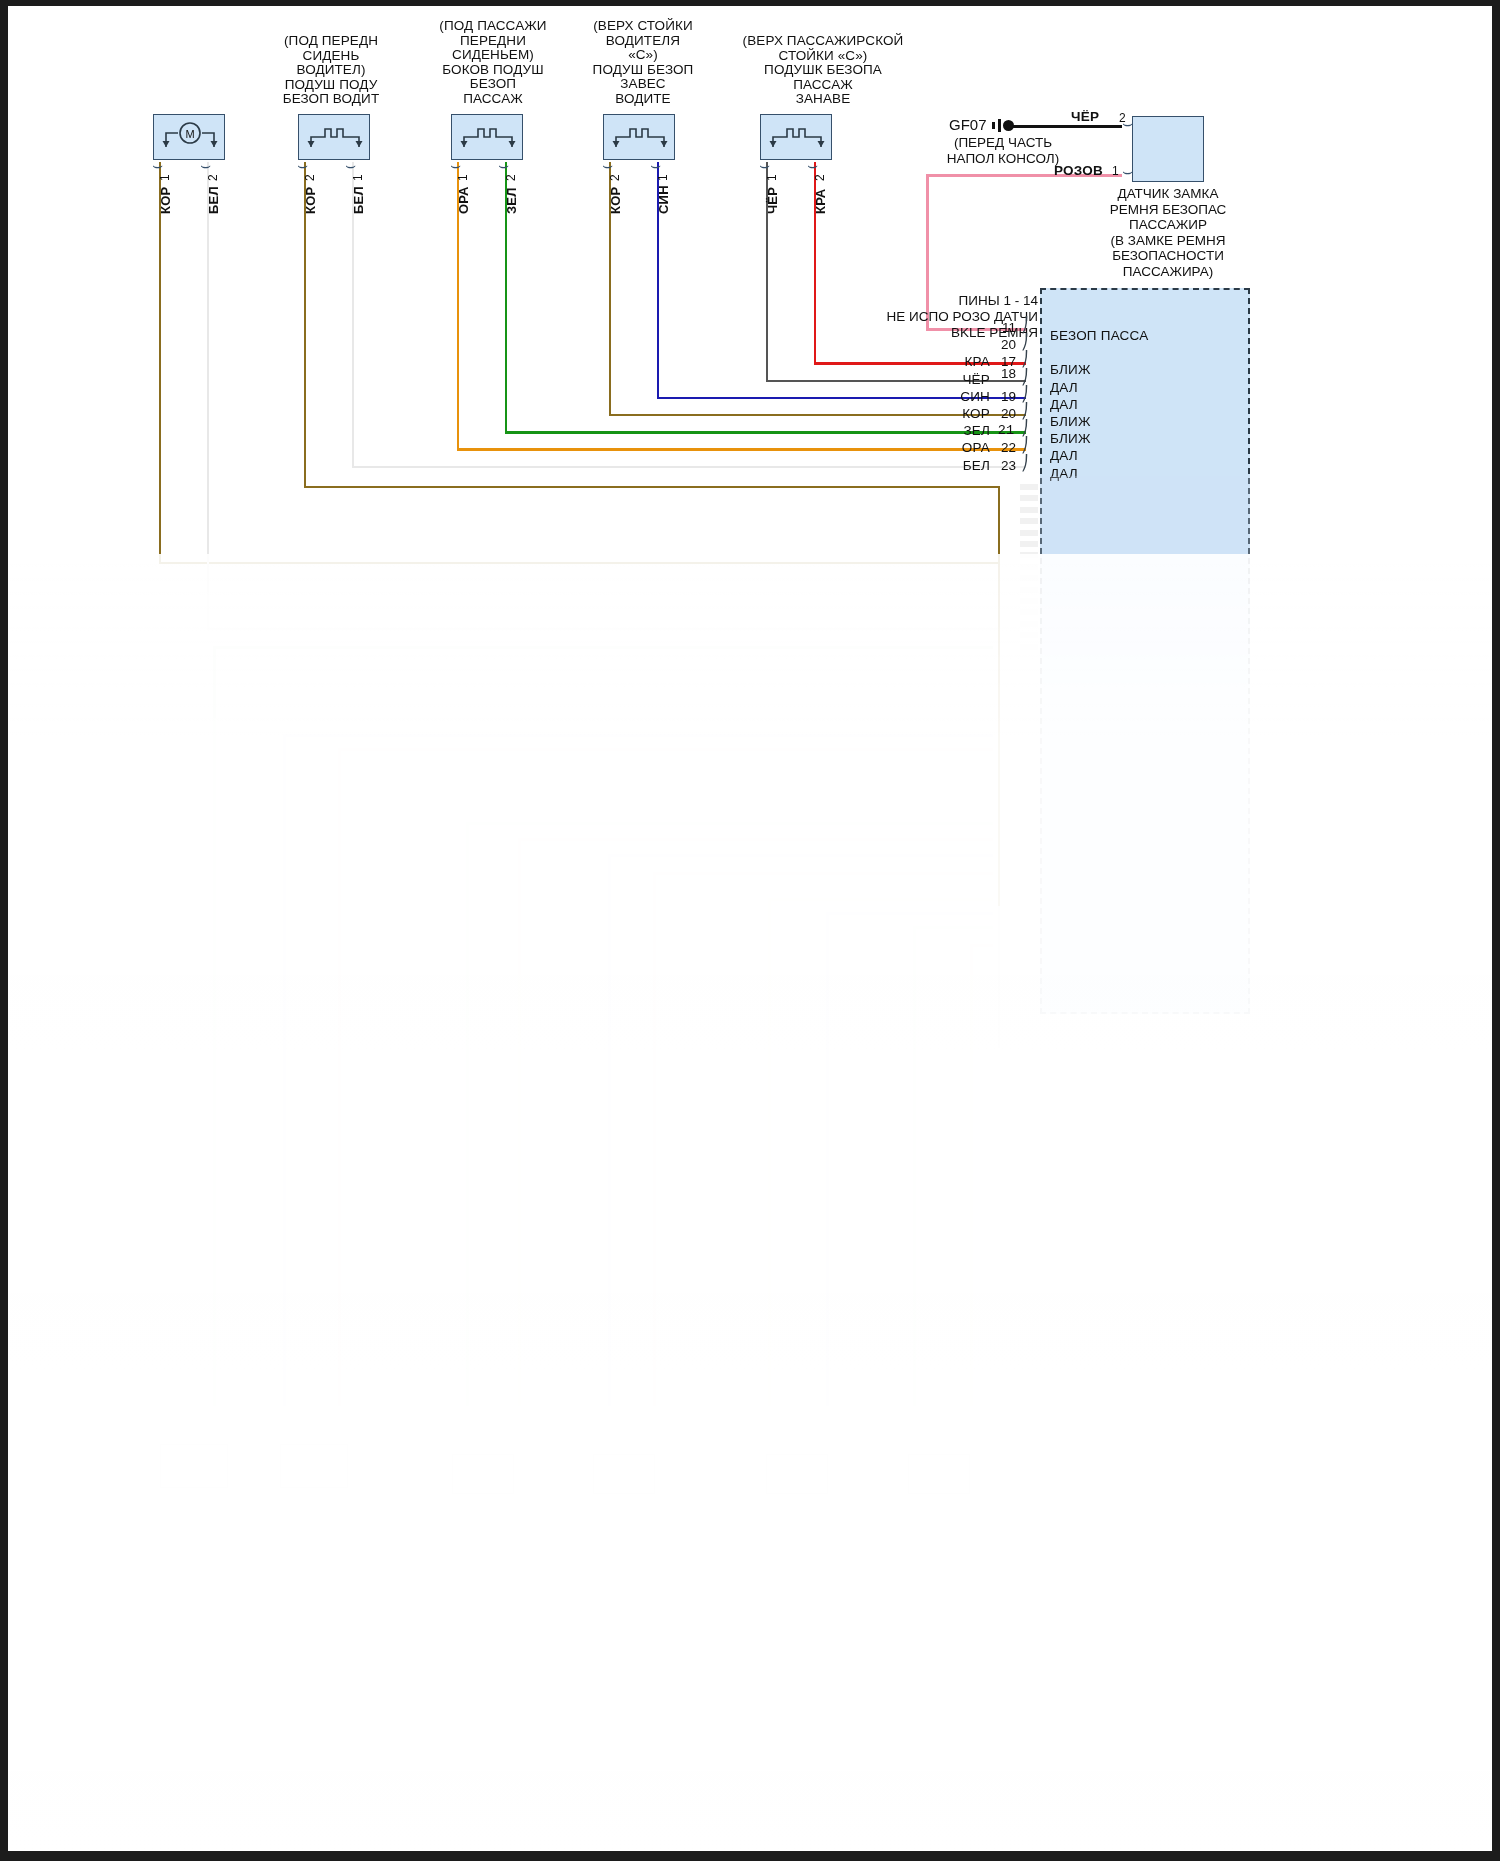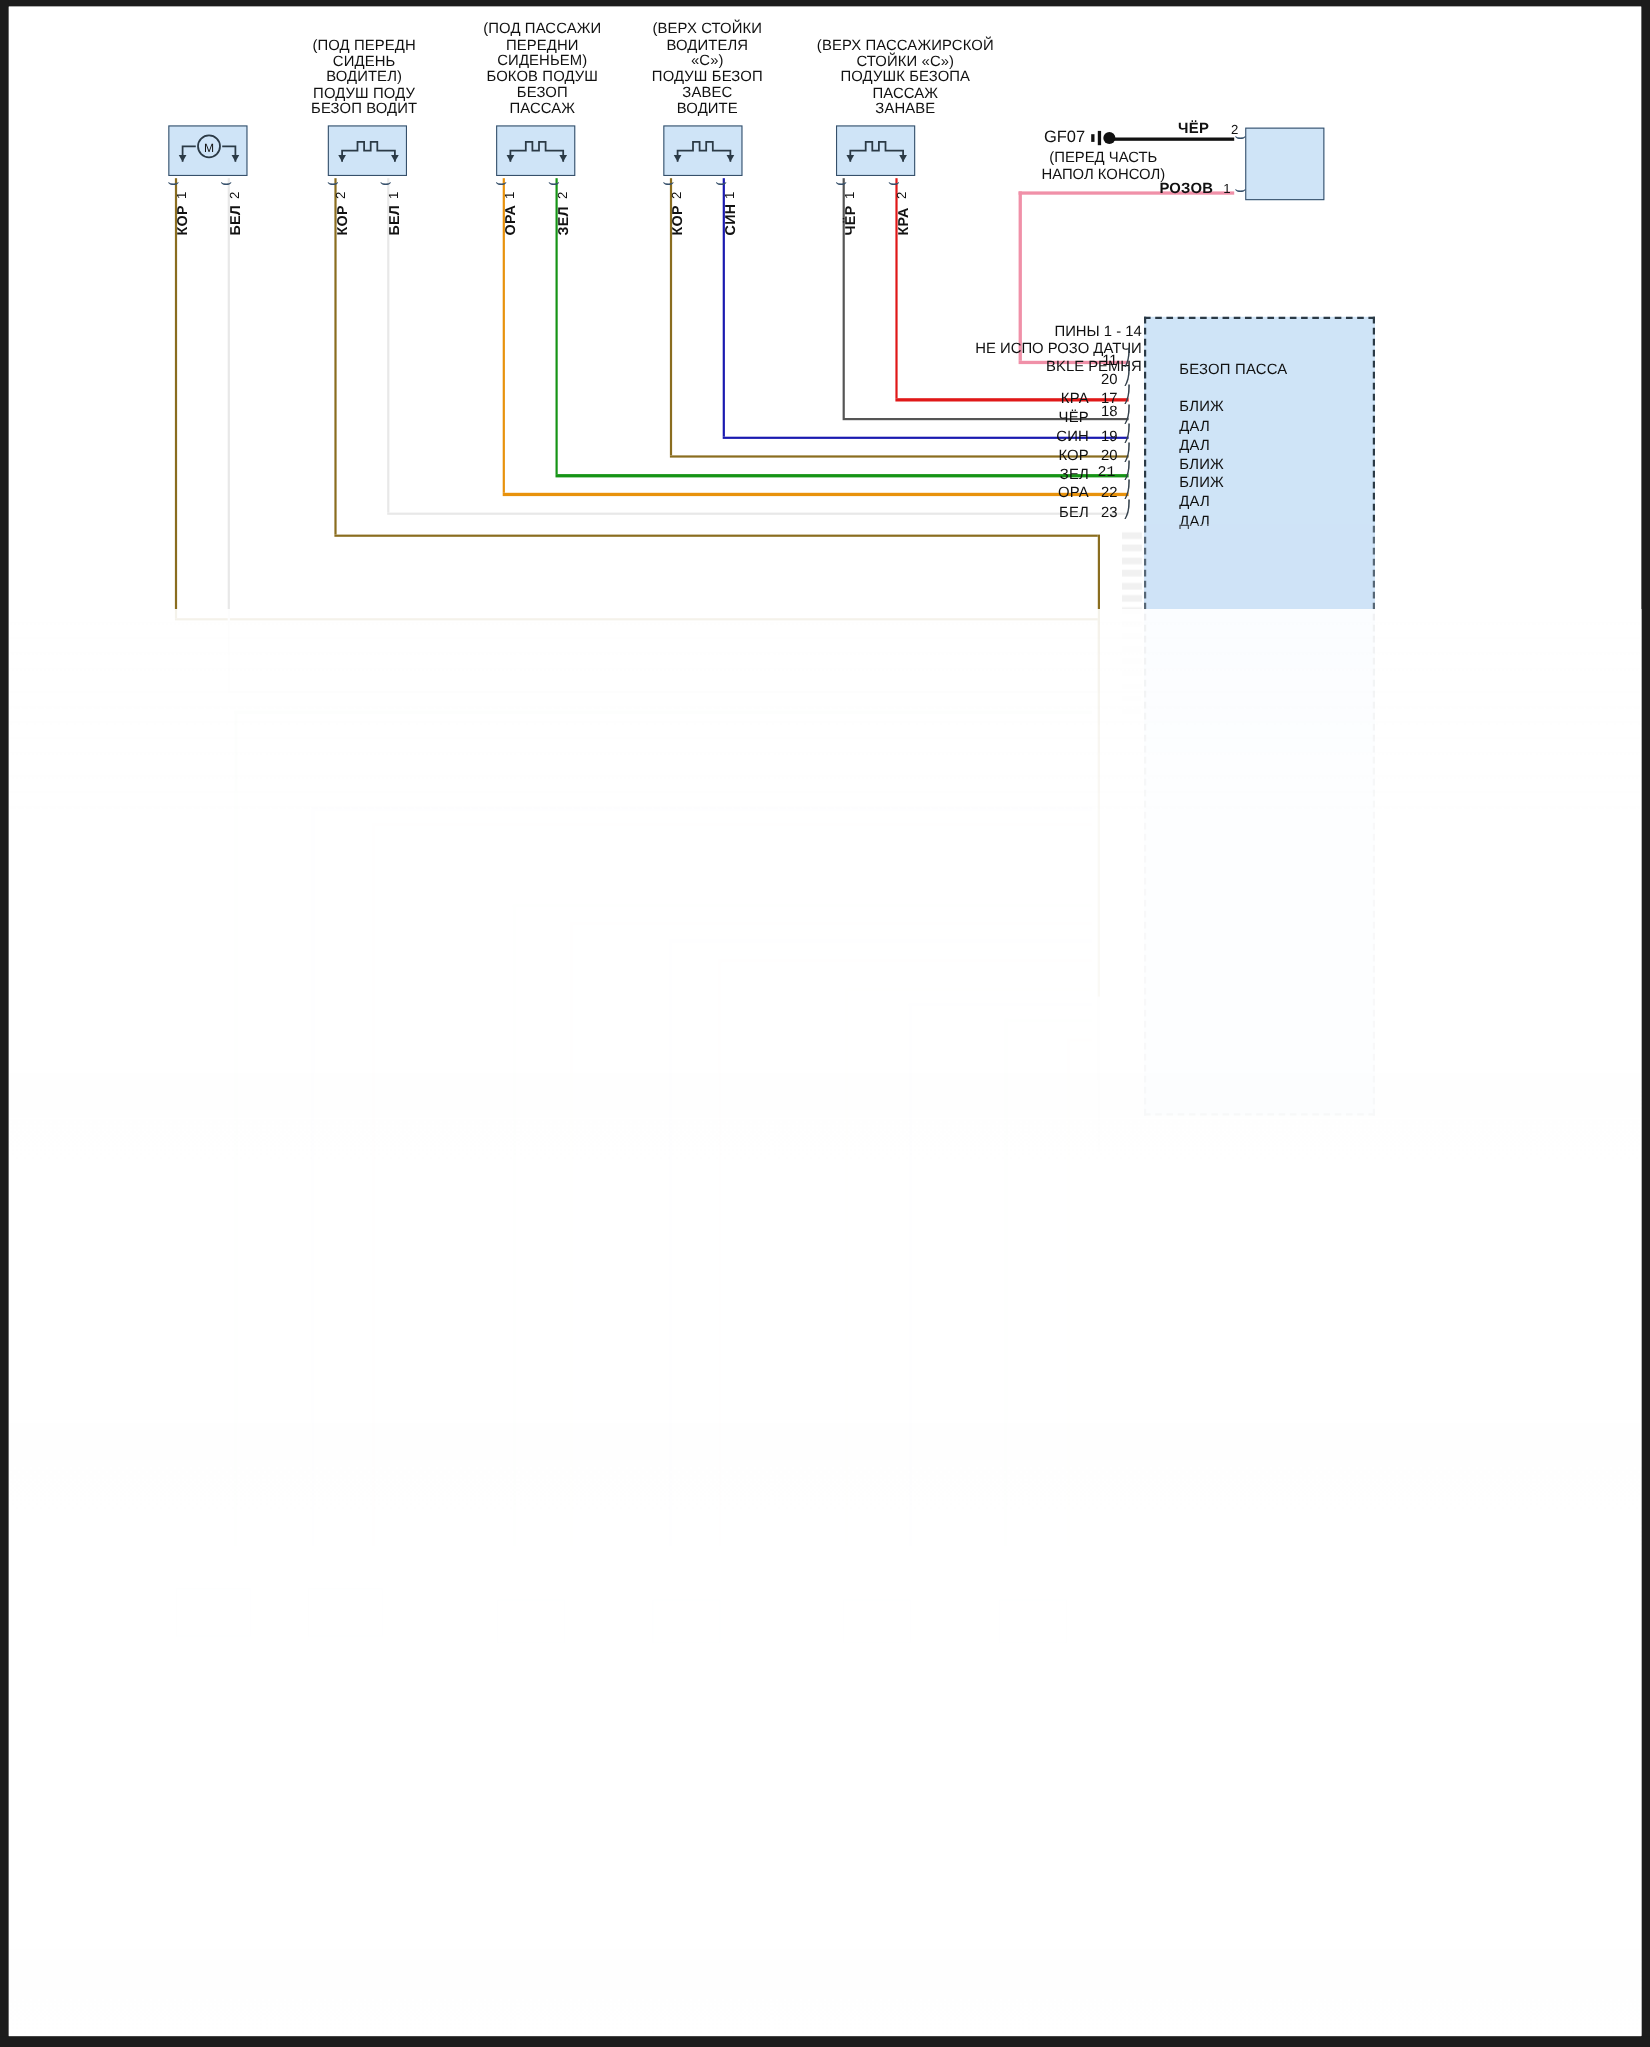--- a/index.html
+++ b/index.html
@@ -25,21 +25,21 @@
   .dev{position:absolute;background:#cfe4f7;border:1.6px solid #36506b;box-sizing:border-box;}
   .devlabel{position:absolute;text-align:center;font-size:13.5px;line-height:14.6px;color:#111;
             letter-spacing:.1px;white-space:pre-line;font-weight:400;}
   .pinnum{position:absolute;font-size:12px;color:#111;transform:rotate(-90deg);transform-origin:left top;white-space:nowrap;}
   .wcol{position:absolute;font-size:13px;color:#111;font-weight:700;transform:rotate(-90deg);transform-origin:left top;white-space:nowrap;letter-spacing:.2px;}
   .hseg{position:absolute;height:2.4px;}
   .vseg{position:absolute;width:2.4px;}
 
   
   #ecu{position:absolute;background:#cfe4f7;border:2px dashed #2b3a46;box-sizing:border-box;}
-  .ecurow{position:absolute;font-size:13.5px;color:#111;letter-spacing:.2px;margin-left:22px;}
+  .ecurow{position:absolute;font-size:13.5px;color:#111;letter-spacing:.2px;}
   .pinlbl{position:absolute;font-size:13.5px;color:#111;text-align:right;letter-spacing:.2px;}
   .pinno{position:absolute;font-size:13.5px;color:#111;text-align:right;}
   .pinbr{position:absolute;font-size:15px;color:#333;}
   .note{position:absolute;font-size:13.5px;color:#111;text-align:right;line-height:16px;white-space:pre-line;}
 
   .gflabel{position:absolute;font-size:15px;color:#111;}
   .gfsub{position:absolute;font-size:13.5px;color:#111;text-align:center;line-height:15.5px;white-space:pre-line;}
   .gfdot{position:absolute;width:11px;height:11px;border-radius:50%;background:#111;}
   .gfbar{position:absolute;width:2.5px;height:13px;background:#111;}
   .gfbar2{position:absolute;width:2.5px;height:7px;background:#111;}
@@ -195,20 +195,26 @@
     <div class="gfsub" style="left:880px;top:129px;width:230px;">(ПЕРЕД ЧАСТЬ
 НАПОЛ КОНСОЛ)</div>
 
     <div class="dev" style="left:1124px;top:110px;width:72px;height:66px;"></div>
     <div class="connarc" style="left:1114px;top:108px;">⌣</div>
     <div class="connarc" style="left:1114px;top:156px;">⌣</div>
     <div class="wname" style="left:1063px;top:103px;">ЧЁР</div>
     <div class="pinnum" style="left:1111px;top:105px;transform:none;">2</div>
     <div class="wname" style="left:1046px;top:157px;">РОЗОВ</div>
     <div class="pinnum" style="left:1104px;top:158px;transform:none;">1</div>
+    <div class="gfsub" style="left:1085px;top:180px;width:150px;text-align:center;">ДАТЧИК ЗАМКА
+РЕМНЯ БЕЗОПАС
+ПАССАЖИР
+(В ЗАМКЕ РЕМНЯ
+БЕЗОПАСНОСТИ
+ПАССАЖИРА)</div>
 
     <div id="ecu" style="left:1032px;top:282px;width:210px;height:726px;"></div>
     <div class="note" style="left:860px;top:287px;width:170px;">ПИНЫ 1 - 14
 НЕ ИСПО РОЗО ДАТЧИ
 BKLE РЕМНЯ</div>
     <div id="ecu-rows">
         <div class="pinno" style="left: 986px; top: 314px; width: 22px;">11</div>
         <div class="pinbr" style="left: 1013px; top: 310px; color: rgb(53, 66, 77); font-size: 15px;">⎠</div>
         <div class="ecurow" style="left: 1042px; top: 322px;">БЕЗОП ПАССА</div>
         <div class="pinno" style="left: 986px; top: 331.2px; width: 22px;">20</div>

